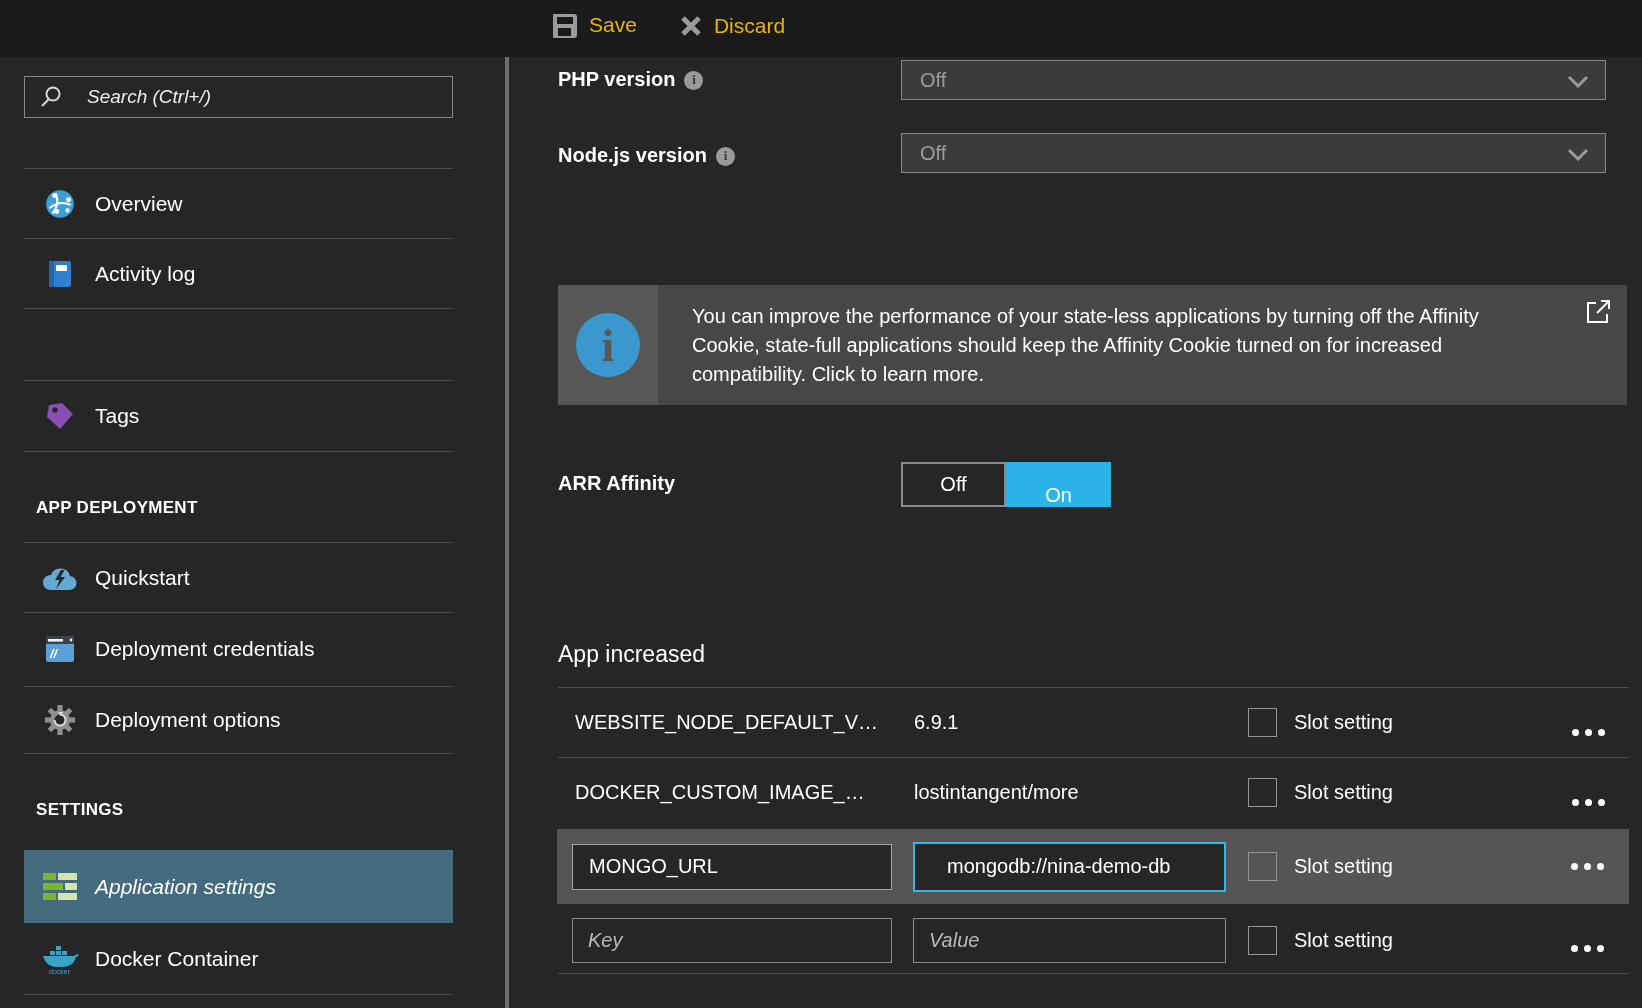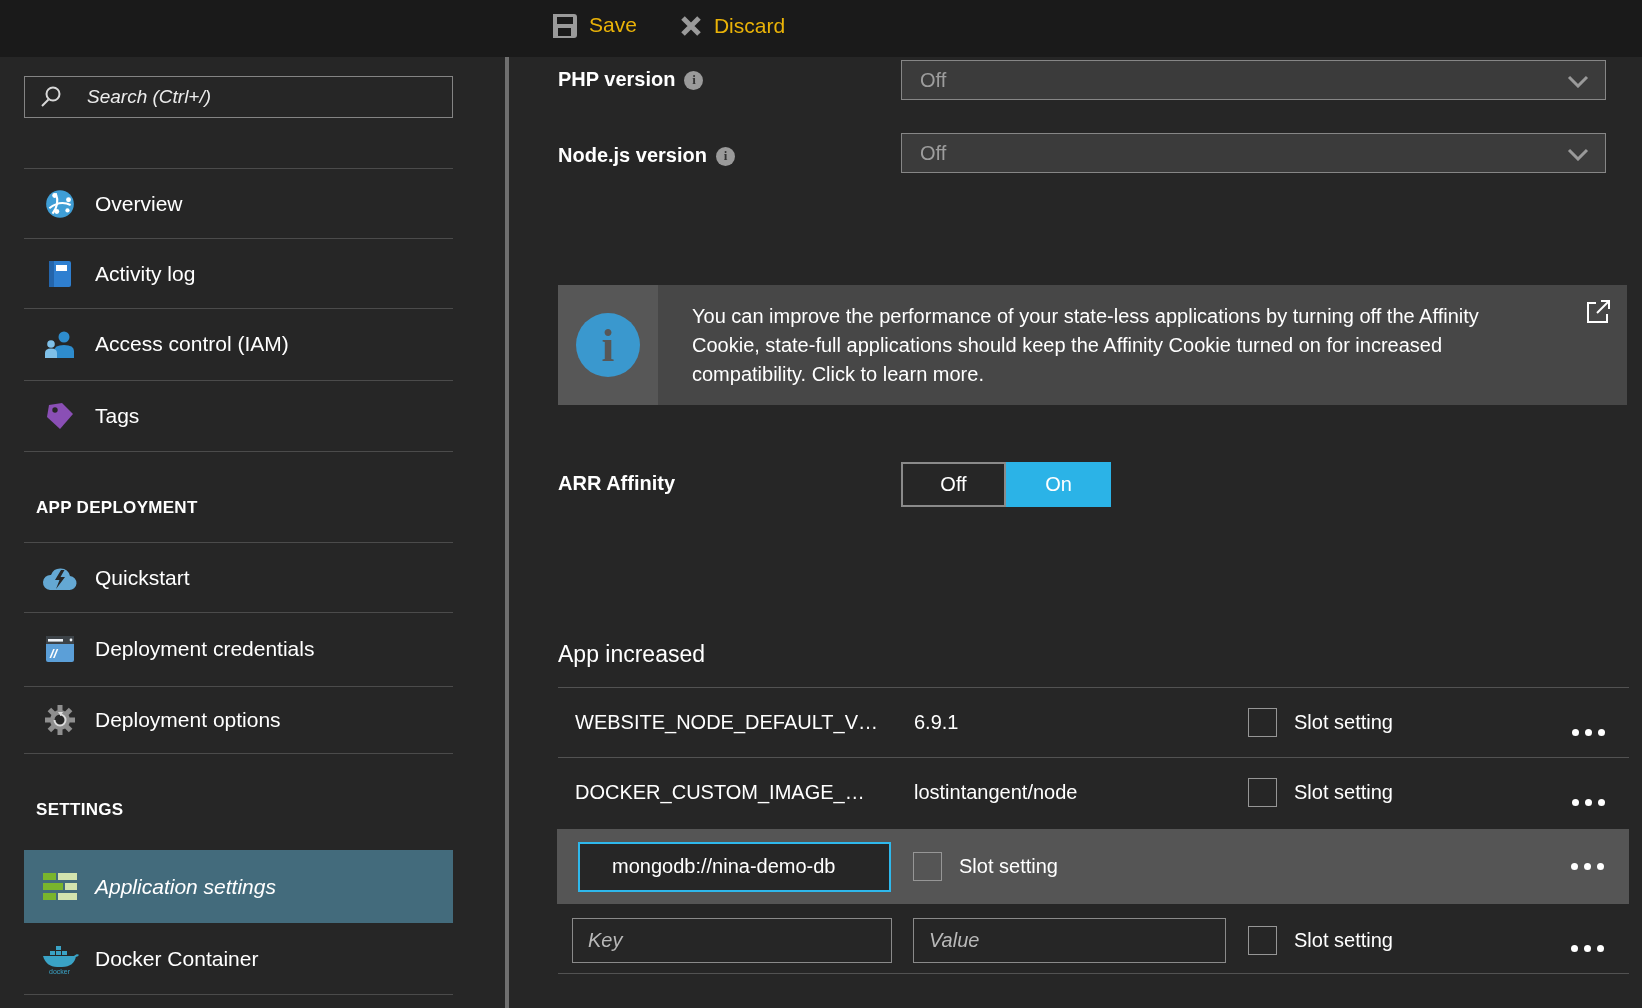--- a/index.html
+++ b/index.html
@@ -45,21 +45,21 @@
   .infobox .sq{width:100px;height:120px;background:#575757;flex:none;display:flex;align-items:center;justify-content:center;}
   .infobox .circ{width:64px;height:64px;border-radius:50%;background:#3a98ce;color:#575757;font-size:46px;
                  font-weight:bold;font-family:"Liberation Serif",serif;display:flex;align-items:center;justify-content:center;}
   .infobox .txt{margin:auto 0;padding-left:34px;width:845px;font-size:20px;line-height:29px;color:#fff;}
   .infobox .ext{position:absolute;right:14px;top:12px;}
 
   .toggle{position:absolute;left:392px;top:405px;display:flex;}
   .tseg{width:105px;height:45px;display:flex;align-items:center;justify-content:center;font-size:20px;
         color:#fff;box-sizing:border-box;cursor:pointer;}
   .tseg.off{background:#262626;border:2px solid #8a8a8a;}
-  .tseg.on{background:#2bb3e7;}
+  .tseg.on{background:#2bb3e7;align-items:flex-end;}
 
   .h2{position:absolute;left:49px;top:584px;font-size:23px;color:#fff;}
   .mdiv{position:absolute;left:49px;width:1071px;height:1px;background:#525252;}
 
   .srow{position:absolute;left:49px;width:1071px;height:70px;display:flex;align-items:center;}
   .srow .key{width:339px;padding-left:17px;font-size:20px;color:#fff;white-space:nowrap;overflow:hidden;flex:none;}
   .srow .val{width:334px;font-size:20px;color:#fff;white-space:nowrap;flex:none;}
   .checkbox{width:29px;height:29px;border:1px solid #969696;box-sizing:border-box;flex:none;cursor:pointer;}
   .slotlbl{margin-left:17px;font-size:20px;color:#fff;white-space:nowrap;}
   .dots{margin-left:auto;margin-right:24px;display:flex;gap:6px;transform:translateY(10px);cursor:pointer;}
@@ -141,31 +141,20 @@
       <span class="ic">
         <svg width="28" height="30" viewBox="0 0 28 30">
             <rect x="3" y="2" width="22" height="26" rx="2" fill="#2f7fd0"></rect>
           <rect x="3" y="2" width="5" height="26" fill="#2465ab"></rect>
             <rect x="10" y="6" width="11" height="6" fill="#fff"></rect>
           </svg>
       </span>
       <span class="lbl">Activity log</span>
     </div>
     <div class="sdiv" style="top:251px"></div>
-    <div class="navitem" style="top:252px">
-      <span class="ic">
-        <svg width="32" height="32" viewBox="0 0 32 32">
-          <circle cx="20" cy="9" r="5.5" fill="#2e8ccd"></circle>
-          <path d="M10 30 v-7 q0-6 10-6 t10 6 v7 z" fill="#2e8ccd"></path>
-          <circle cx="7" cy="16" r="3.8" fill="#7fc0e8"></circle>
-          <path d="M1 30 v-5 q0-4.5 6-4.5 t6 4.5 v5 z" fill="#7fc0e8"></path>
-        </svg>
-      </span>
-      <span class="lbl">Access control (IAM)</span>
-    </div>
     <div class="sdiv" style="top:323px"></div>
     <div class="navitem" style="top:324px">
       <span class="ic">
         <svg width="30" height="30" viewBox="0 0 30 30">
             <path d="M4 4 L17 2 L28 13 L15 28 L2 16 Z" fill="#8a4fb5"></path>
           <circle cx="10" cy="9" r="2.7" fill="#262626"></circle>
           </svg>
       </span>
       <span class="lbl">Tags</span>
     </div>
@@ -311,31 +300,32 @@
       <div class="dots">
           <span class="d"></span>
           <span class="d"></span>
           <span class="d"></span>
         </div>
     </div>
     <div class="mdiv" style="top:700px"></div>
 
     <div class="srow" style="top:700px">
       <span class="key">DOCKER_CUSTOM_IMAGE_…</span>
-      <span class="val">lostintangent/node</span>
+      <span class="val">lostintangent/more</span>
       <div class="checkbox"></div>
       <span class="slotlbl">Slot setting</span>
       <div class="dots">
           <span class="d"></span>
           <span class="d"></span>
           <span class="d"></span>
         </div>
     </div>
 
     <div class="hrow">
+      <input class="k" value="MONGO_URL" style="">
       <input class="v" value="mongodb://nina-demo-db" style="">
       <div class="checkbox"></div>
       <span class="slotlbl">Slot setting</span>
       <div class="dots">
           <span class="d"></span>
           <span class="d"></span>
           <span class="d"></span>
         </div>
     </div>
 

